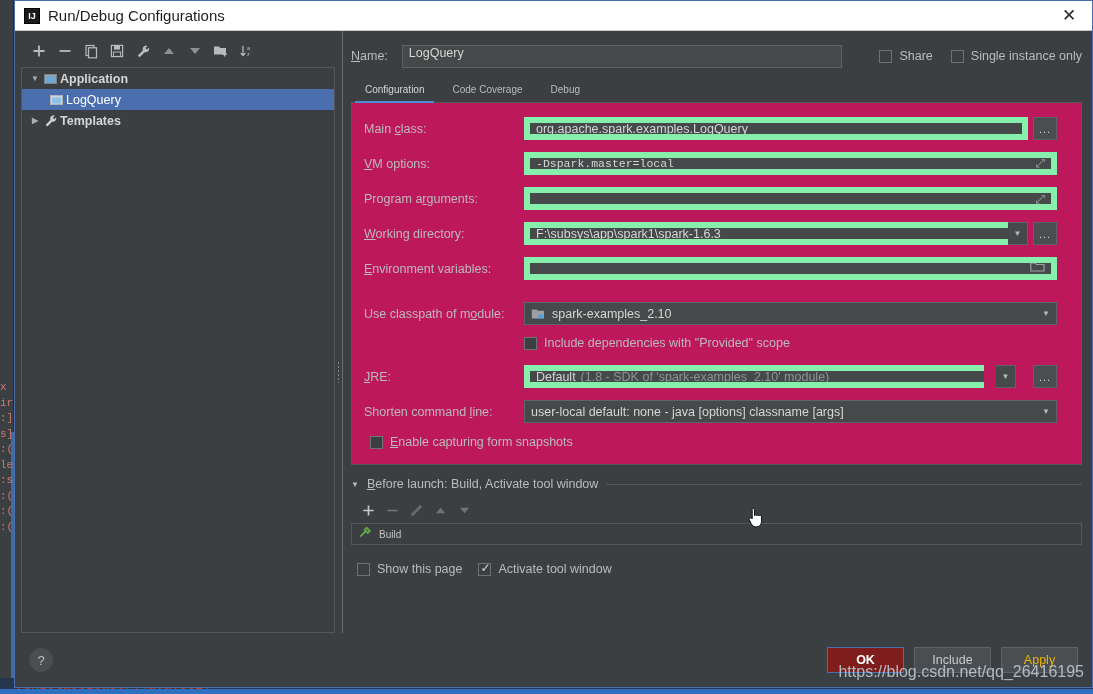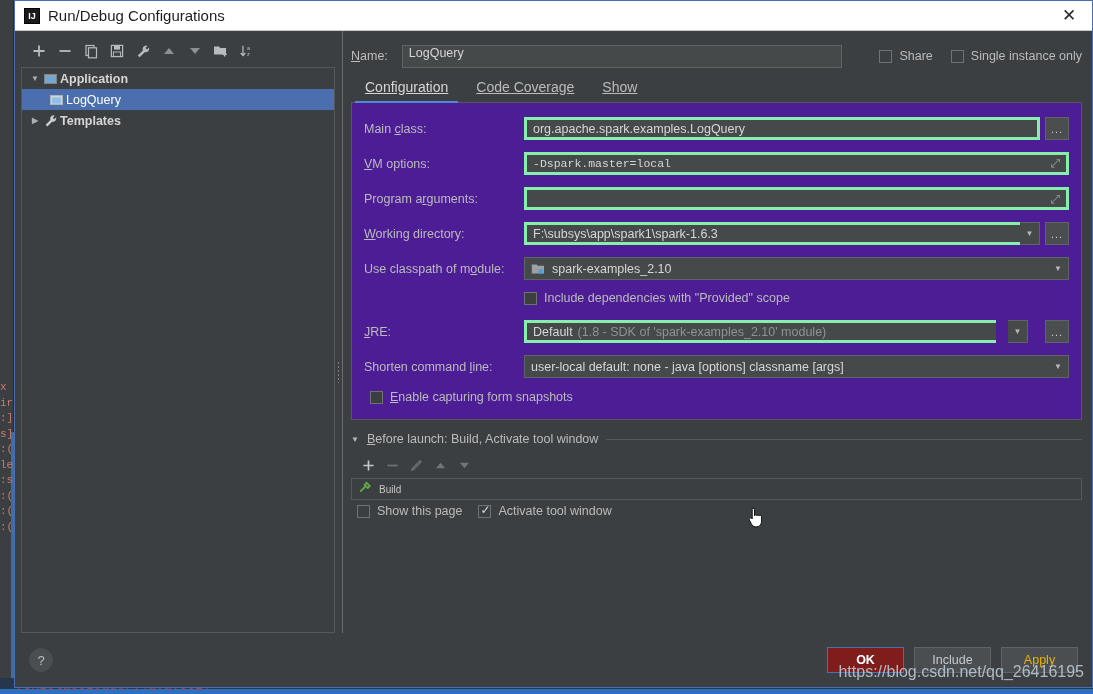--- a/index.html
+++ b/index.html
@@ -158,42 +158,42 @@
     font-size: 12px; color: #d6d6d6; line-height: 14px;
   }
   .cb-lbl { font-size: 12.5px; color: #bbbbbb; }
 
   .tabs {
     display: flex; align-items: flex-end; height: 30px;
     margin-top: 2px; gap: 0px;
     border-bottom: 1px solid #555759;
   }
   .tab {
-    padding: 4px 14px 7px 14px; font-size: 14px;
-    color: #bbbbbb; cursor: pointer; position: relative; text-decoration: underline;
+    padding: 4px 14px 7px 14px; font-size: 10px;
+    color: #bbbbbb; cursor: pointer; position: relative;
   }
   .tab.active { color: #d6d6d6; }
   .tab.active::after {
     content: ""; position: absolute; left: 4px; right: 4px; bottom: -1px;
     height: 2px; background: #4b8bd6;
   }
 
   .panel {
     border: 1px solid #555759; border-top: none;
-    margin-top: 0; padding: 14px 12px 10px 12px;
-    background: #4c1d95;
+    margin-top: 0; padding: 14px 24px 10px 12px;
+    background: #be185d;
   }
 
   .frow { display: flex; align-items: center; height: 23px; margin-bottom: 12px; }
   .fname { width: 160px; flex: 0 0 160px; font-size: 12.5px; color: #bbbbbb; }
   .fctrl { flex: 1; display: flex; align-items: center; gap: 5px; }
 
   .txt {
     flex: 1; height: 23px; background: #45494a;
-    border: 3px solid #86efac; color: #d6d6d6;
+    border: 6px solid #86efac; color: #d6d6d6;
     font-size: 12.5px; padding: 0 6px; display: flex; align-items: center;
     font-family: "Liberation Sans", sans-serif; overflow: hidden;
     white-space: nowrap;
   }
   .txt.mono { font-family: "Liberation Mono", monospace; font-size: 11.5px; }
   .txt .dim { color: #8e9396; }
   .expand-ico {
     margin-left: auto; color: #9aa0a3; font-size: 12px; padding-left: 6px;
   }
   .folder-ico { margin-left: auto; color: #9aa0a3; }
@@ -231,21 +231,21 @@
   .tri-small { font-size: 8px; color: #b4b9bc; }
 
   .bl-toolbar { display: flex; align-items: center; gap: 2px; height: 26px; padding-left: 6px; }
   .bl-btn { width: 22px; height: 22px; display: flex; align-items: center;
             justify-content: center; cursor: pointer; }
   .bl-list {
     border: 1px solid #555759; background: #3c3f41;
     height: 22px; display: flex; align-items: center; padding-left: 6px; gap: 7px;
   }
   .bl-list .t { font-size: 10px; color: #c4c4c4; }
-  .bl-checks { display: flex; align-items: center; gap: 16px; margin-top: 4px; padding-left: 6px; }
+  .bl-checks { display: flex; align-items: center; gap: 16px; margin-top: 17px; padding-left: 6px; }
 
   
   .footer {
     height: 54px; flex: 0 0 54px; display: flex;
     align-items: center; padding: 0 14px; position: relative;
   }
   .helpbtn {
     width: 24px; height: 24px; border-radius: 50%;
     background: #4a4e50; color: #b9bec1; font-size: 13px;
     display: flex; align-items: center; justify-content: center;
@@ -413,21 +413,21 @@
           <div class="cb">
             <span class="cb-box"></span>
             <span class="cb-lbl">Single instance only</span>
           </div>
         </div>
       </div>
 
       <div class="tabs">
         <div class="tab active">Configuration</div>
         <div class="tab">Code Coverage</div>
-        <div class="tab">Show</div>
+        <div class="tab">Debug</div>
       </div>
 
       <div class="panel">
 
         <div class="frow">
           <div class="fname">Main <span class="u">c</span>lass:</div>
           <div class="fctrl">
             <div class="txt">org.apache.spark.examples.LogQuery</div>
             <div class="browse">...</div>
           </div>
@@ -455,20 +455,33 @@
 
         <div class="frow">
           <div class="fname"><span class="u">W</span>orking directory:</div>
           <div class="fctrl" style="gap:0;">
             <div class="txt" style="border-right:none;">F:\subsys\app\spark1\spark-1.6.3</div>
             <div class="dropbtn">▼</div>
             <div class="browse" style="margin-left:5px;">...</div>
           </div>
         </div>
 
+        <div class="frow" style="margin-bottom:22px;">
+          <div class="fname"><span class="u">E</span>nvironment variables:</div>
+          <div class="fctrl">
+            <div class="txt">
+              <span></span>
+              <span class="folder-ico">
+                <svg width="15" height="12" viewBox="0 0 15 12">
+                    <path d="M0.8 2h4.4l1.2 1.5H14V10H0.8z" fill="none" stroke="#9aa0a3" stroke-width="1.2"></path>
+                  </svg>
+              </span>
+            </div>
+          </div>
+        </div>
 
         <div class="frow" style="margin-bottom:8px;">
           <div class="fname">Use classpath of m<span class="u">o</span>dule:</div>
           <div class="fctrl">
             <div class="combo">
               <span class="mod-ico">
                 <svg width="14" height="12" viewBox="0 0 14 12">
                   <path d="M0.8 1.5h5l1 1.3H13v7.7H0.8z" fill="#9aa0a4"></path>
                   <rect x="7.6" y="6.4" width="4.4" height="4.2" fill="#4f9fd6"></rect>
                 </svg>

